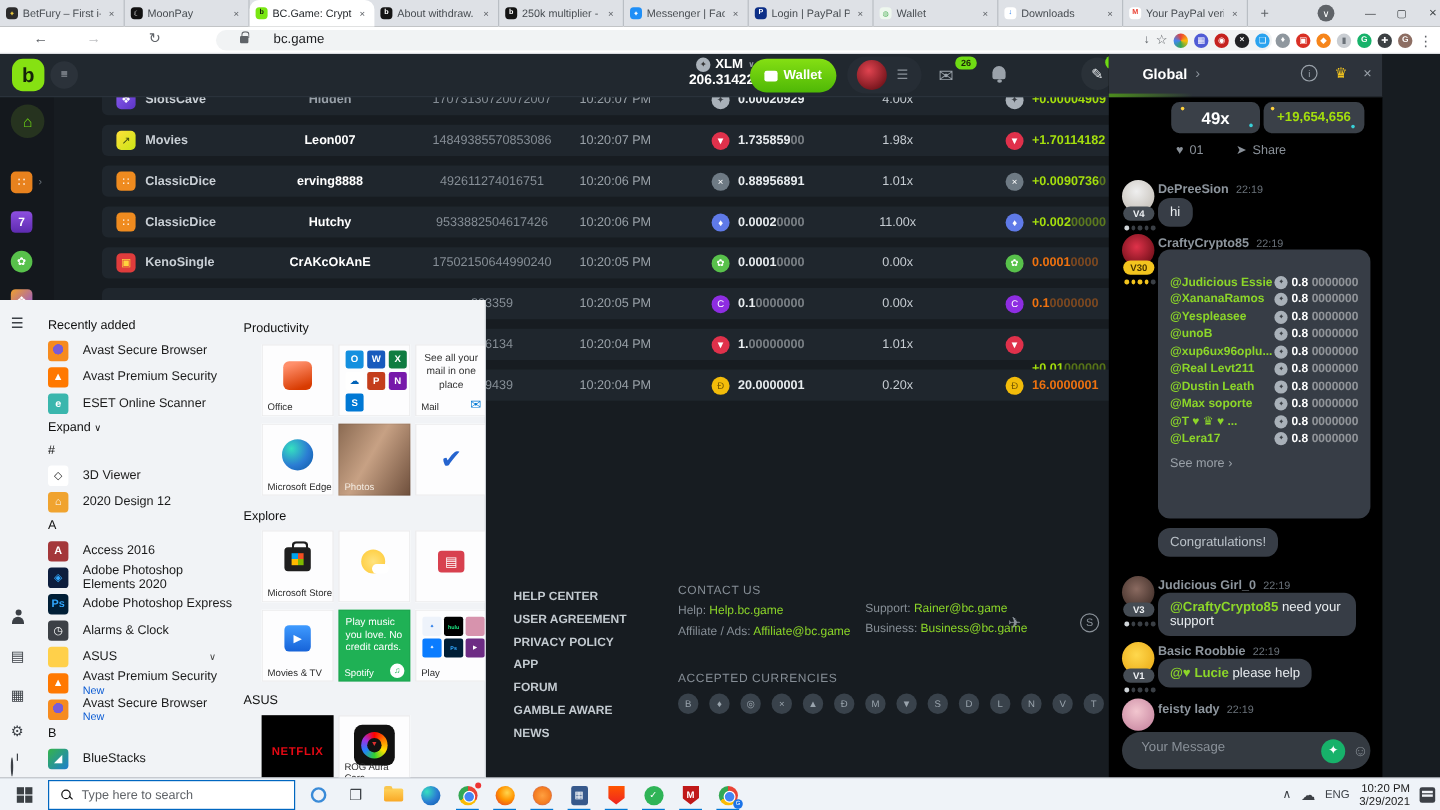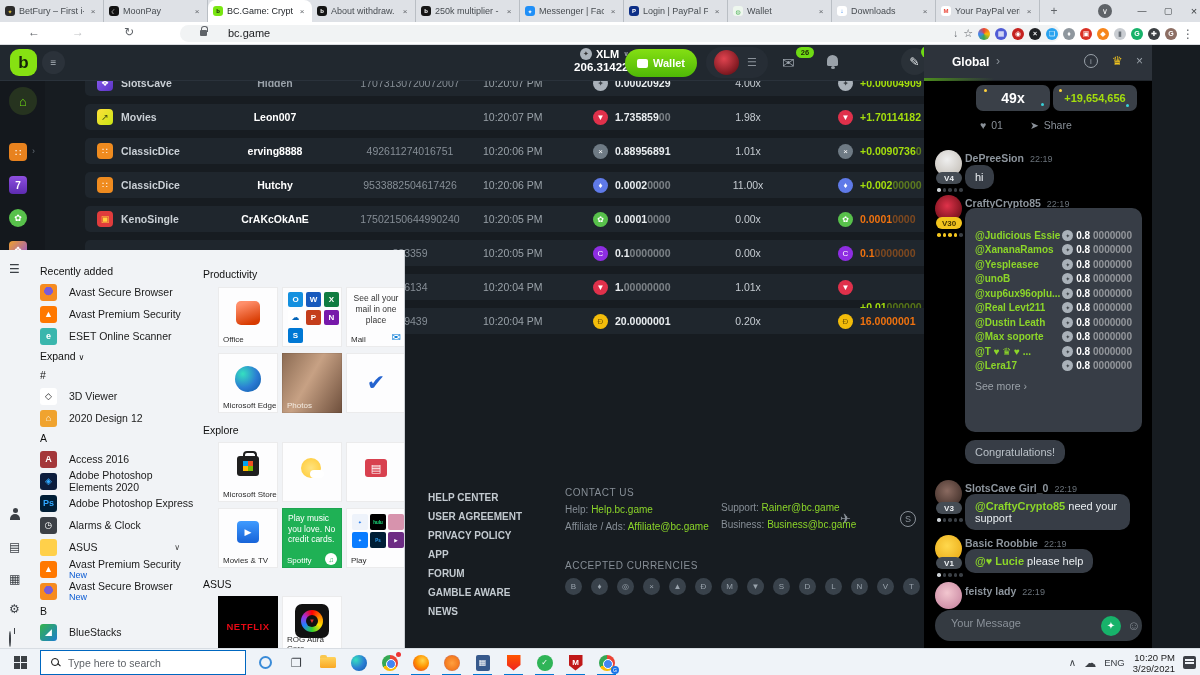--- a/index.html
+++ b/index.html
@@ -400,20 +400,21 @@
           </span>
           <span class="bprofit" style="color: rgb(164, 222, 13);"><b>+0.00004909</b><i class="dim"></i></span>
         </div>
 
         <div class="brow">
           <span class="gic ic" style="background: linear-gradient(135deg, rgb(255, 224, 58), rgb(201, 229, 21));">
             <i style="color: rgb(63, 74, 16);">↗</i>
           </span>
           <span class="gname">Movies</span>
           <span class="bplayer" style="color: rgb(255, 255, 255);">Leon007</span>
+          <span class="bid">14849385570853086</span>
           <span class="btime">10:20:07 PM</span>
           <span class="bcoin ic r" style="background: rgb(224, 49, 75);">
             <i style="color: rgb(255, 255, 255);">▼</i>
           </span>
           <span class="bam"><b>1.735859</b><i class="dim">00</i></span>
           <span class="bpay">1.98x</span>
           <span class="pcoin ic r" style="background: rgb(224, 49, 75);">
             <i style="color: rgb(255, 255, 255);">▼</i>
           </span>
           <span class="bprofit" style="color: rgb(164, 222, 13);"><b>+1.70114182</b><i class="dim"></i></span>
@@ -743,21 +744,21 @@
                 <b>0.8</b>
                 <i class="dim">0000000</i>
               </span>
             </div>
           </div>
         <div id="seemore"><span>See more</span> <span>›</span></div>
       </div>
       <div class="bubble" style="top:395px;color:#b9c0c7">Congratulations!</div>
 
       <div class="cavatar" style="top:435px;background:radial-gradient(circle at 45% 40%,#8a6a60,#33241f)"></div>
-      <div class="cname" style="top:437px"><span>SlotsCave Girl_0</span><span class="ctime">22:19</span></div>
+      <div class="cname" style="top:437px"><span>Judicious Girl_0</span><span class="ctime">22:19</span></div>
       <div class="lvl" style="top:457px">V3</div>
       <div class="dots" style="top:473px">
           <b class="on"></b>
           <b></b>
           <b></b>
           <b></b>
           <b></b>
         </div>
       <div class="bubble" style="top:449px;width:165px"><span class="mention">@CraftyCrypto85</span><span> need your support</span></div>
 

